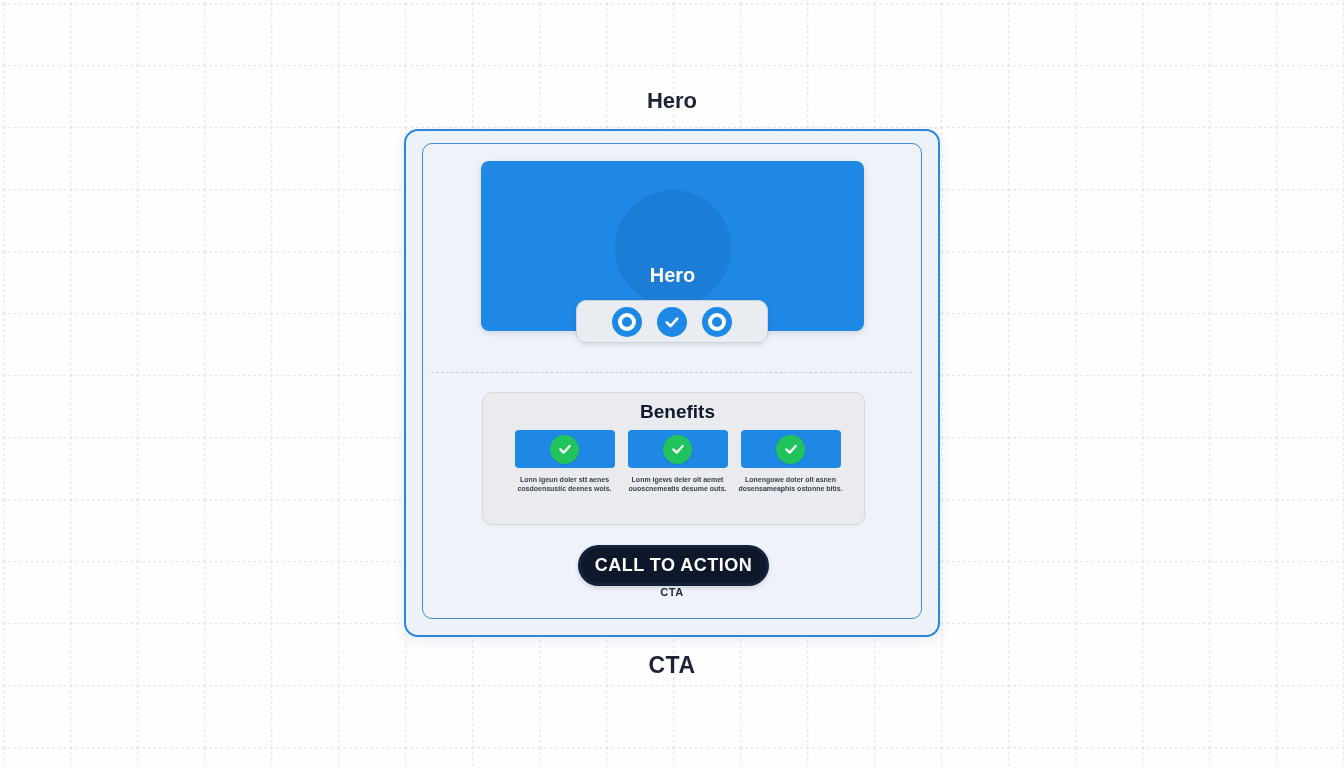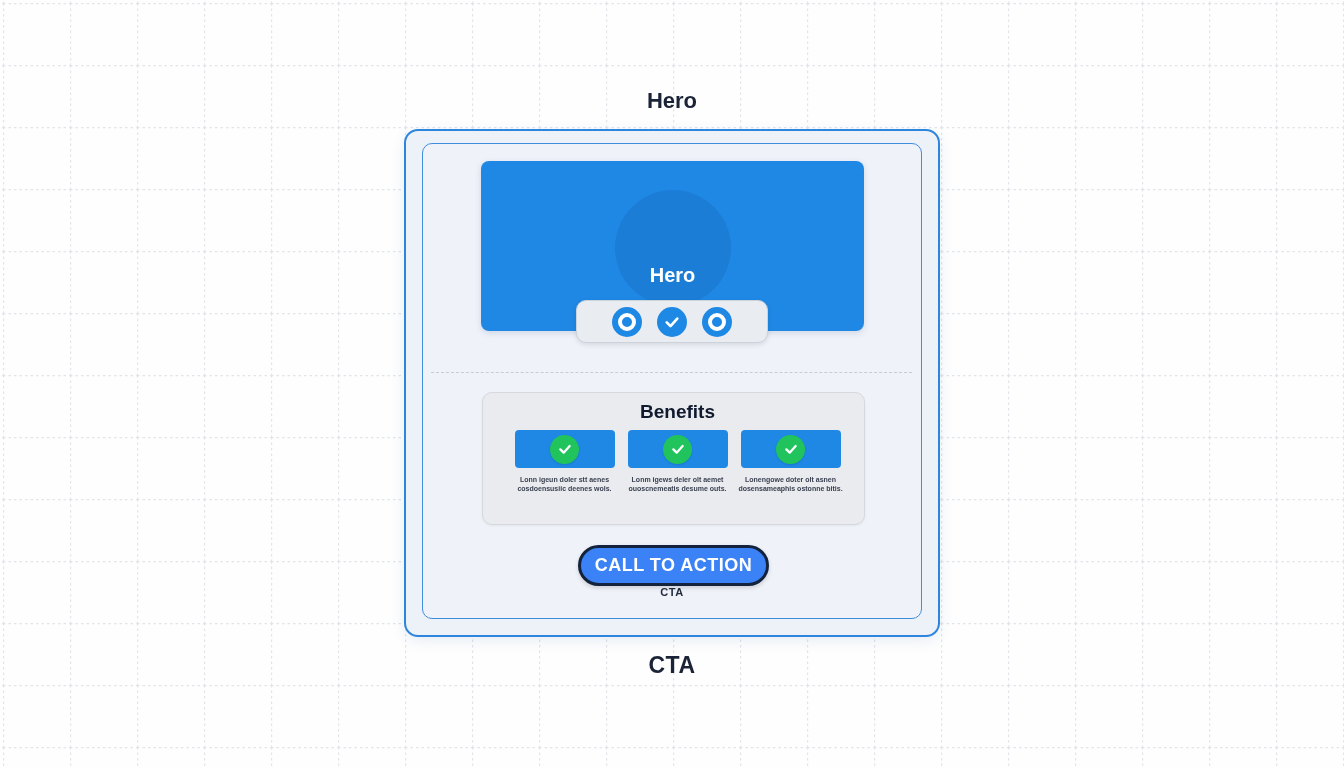--- a/index.html
+++ b/index.html
@@ -94,21 +94,21 @@
     box-shadow:0 1px 2px rgba(0,0,0,0.12);
   }
   .benefit-text {
     margin:7px -8px 0; text-align:center;
     font-size:7px; line-height:9px; color:#3a4150; font-weight:600;
   }
 
   
   .cta-button {
     position:absolute; left:155px; top:401px; width:191px; height:41px;
-    background:#3b82f6; border:3px solid #13233d; border-radius:21px;
+    background:#0f172a; border:3px solid #13233d; border-radius:21px;
     display:flex; align-items:center; justify-content:center;
     color:#ffffff; font-size:18px; font-weight:700; letter-spacing:0.5px;
     cursor:pointer; box-shadow:0 2px 4px rgba(0,0,0,0.15);
   }
   .cta-caption {
     position:absolute; left:0; right:0; top:442px; text-align:center;
     font-size:11px; font-weight:600; letter-spacing:0.5px; color:#232c3d;
   }
 </style>
 </head>

